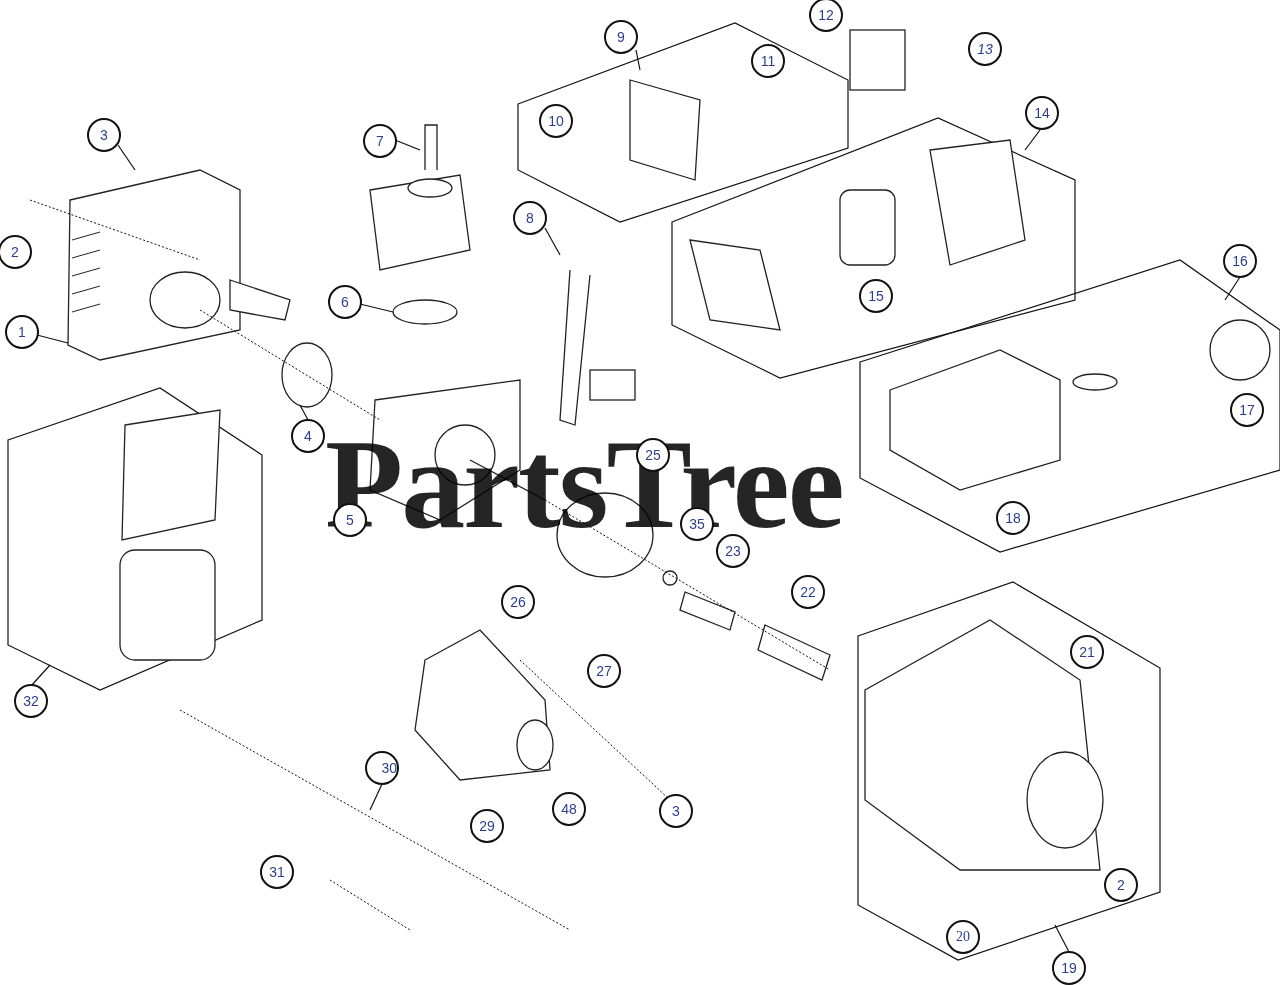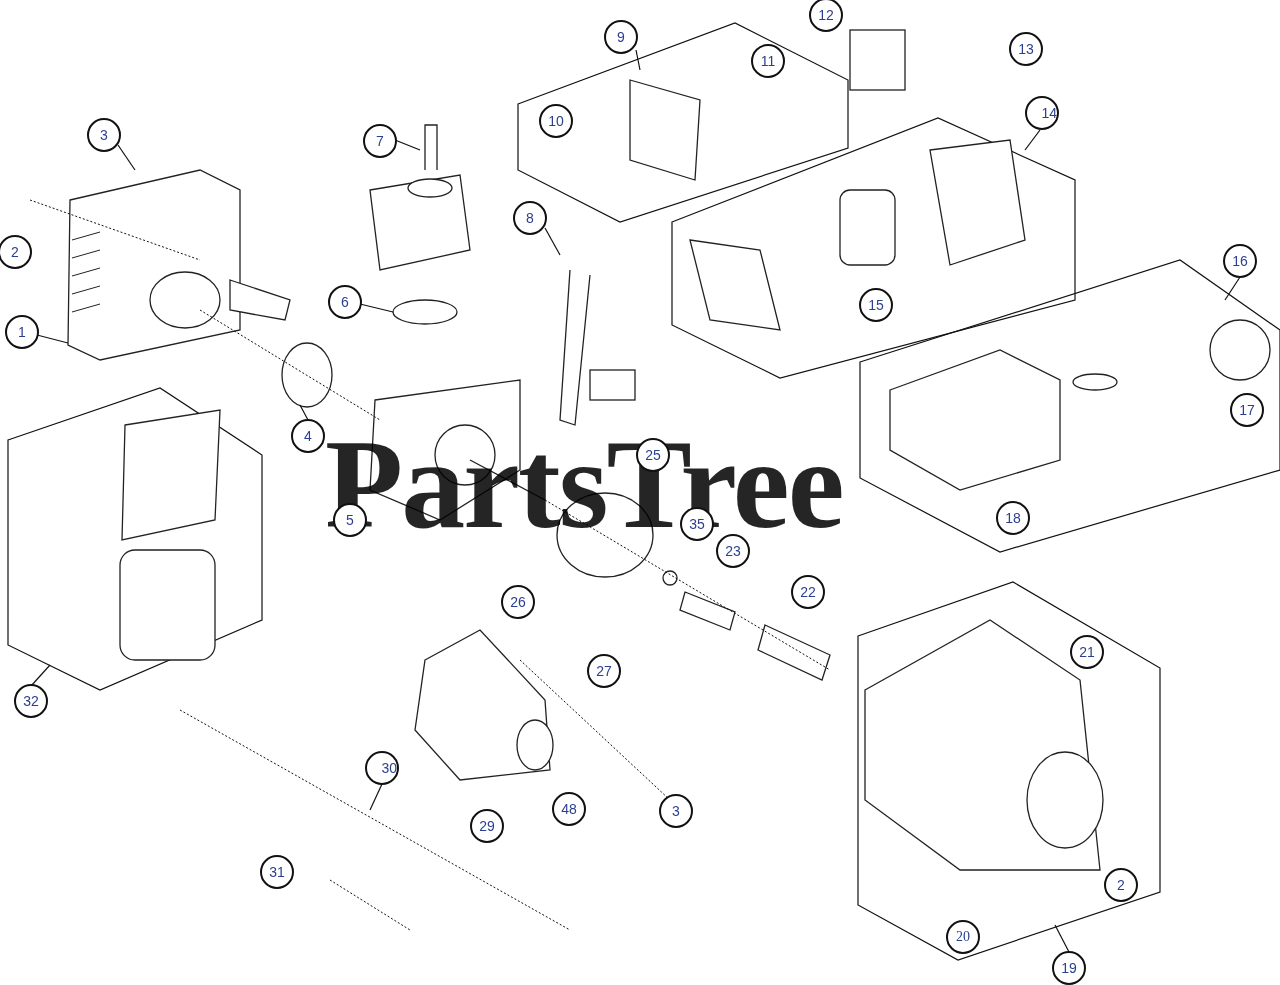--- a/index.html
+++ b/index.html
@@ -117,23 +117,23 @@
     <div class="callout" style="left: 104px; top: 135px;">3</div>
     <div class="callout" style="left: 308px; top: 436px;">4</div>
     <div class="callout" style="left: 350px; top: 520px;">5</div>
     <div class="callout" style="left: 345px; top: 302px;">6</div>
     <div class="callout" style="left: 380px; top: 141px;">7</div>
     <div class="callout" style="left: 530px; top: 218px;">8</div>
     <div class="callout" style="left: 621px; top: 37px;">9</div>
     <div class="callout" style="left: 556px; top: 121px;">10</div>
     <div class="callout" style="left: 768px; top: 61px; text-align: center;">11</div>
     <div class="callout" style="left: 826px; top: 15px;">12</div>
-    <div class="callout" style="left: 1026px; top: 49px;">13</div>
-    <div class="callout" style="left: 1042px; top: 113px; text-align: right;">14</div>
-    <div class="callout" style="left: 876px; top: 305px;">15</div>
+    <div class="callout" style="left: 985px; top: 49px; font-style: italic;">13</div>
+    <div class="callout" style="left: 1042px; top: 113px;">14</div>
+    <div class="callout" style="left: 876px; top: 296px;">15</div>
     <div class="callout" style="left: 1240px; top: 261px;">16</div>
     <div class="callout" style="left: 1247px; top: 410px; text-align: center;">17</div>
     <div class="callout" style="left: 1013px; top: 518px;">18</div>
     <div class="callout" style="left: 1069px; top: 968px;">19</div>
     <div class="callout" style="left: 963px; top: 937px; font-family: Liberation Serif, serif;">20</div>
     <div class="callout" style="left: 1087px; top: 652px;">21</div>
     <div class="callout" style="left: 1121px; top: 885px;">2</div>
     <div class="callout" style="left: 808px; top: 592px;">22</div>
     <div class="callout" style="left: 733px; top: 551px;">23</div>
     <div class="callout" style="left: 697px; top: 524px;">35</div>

